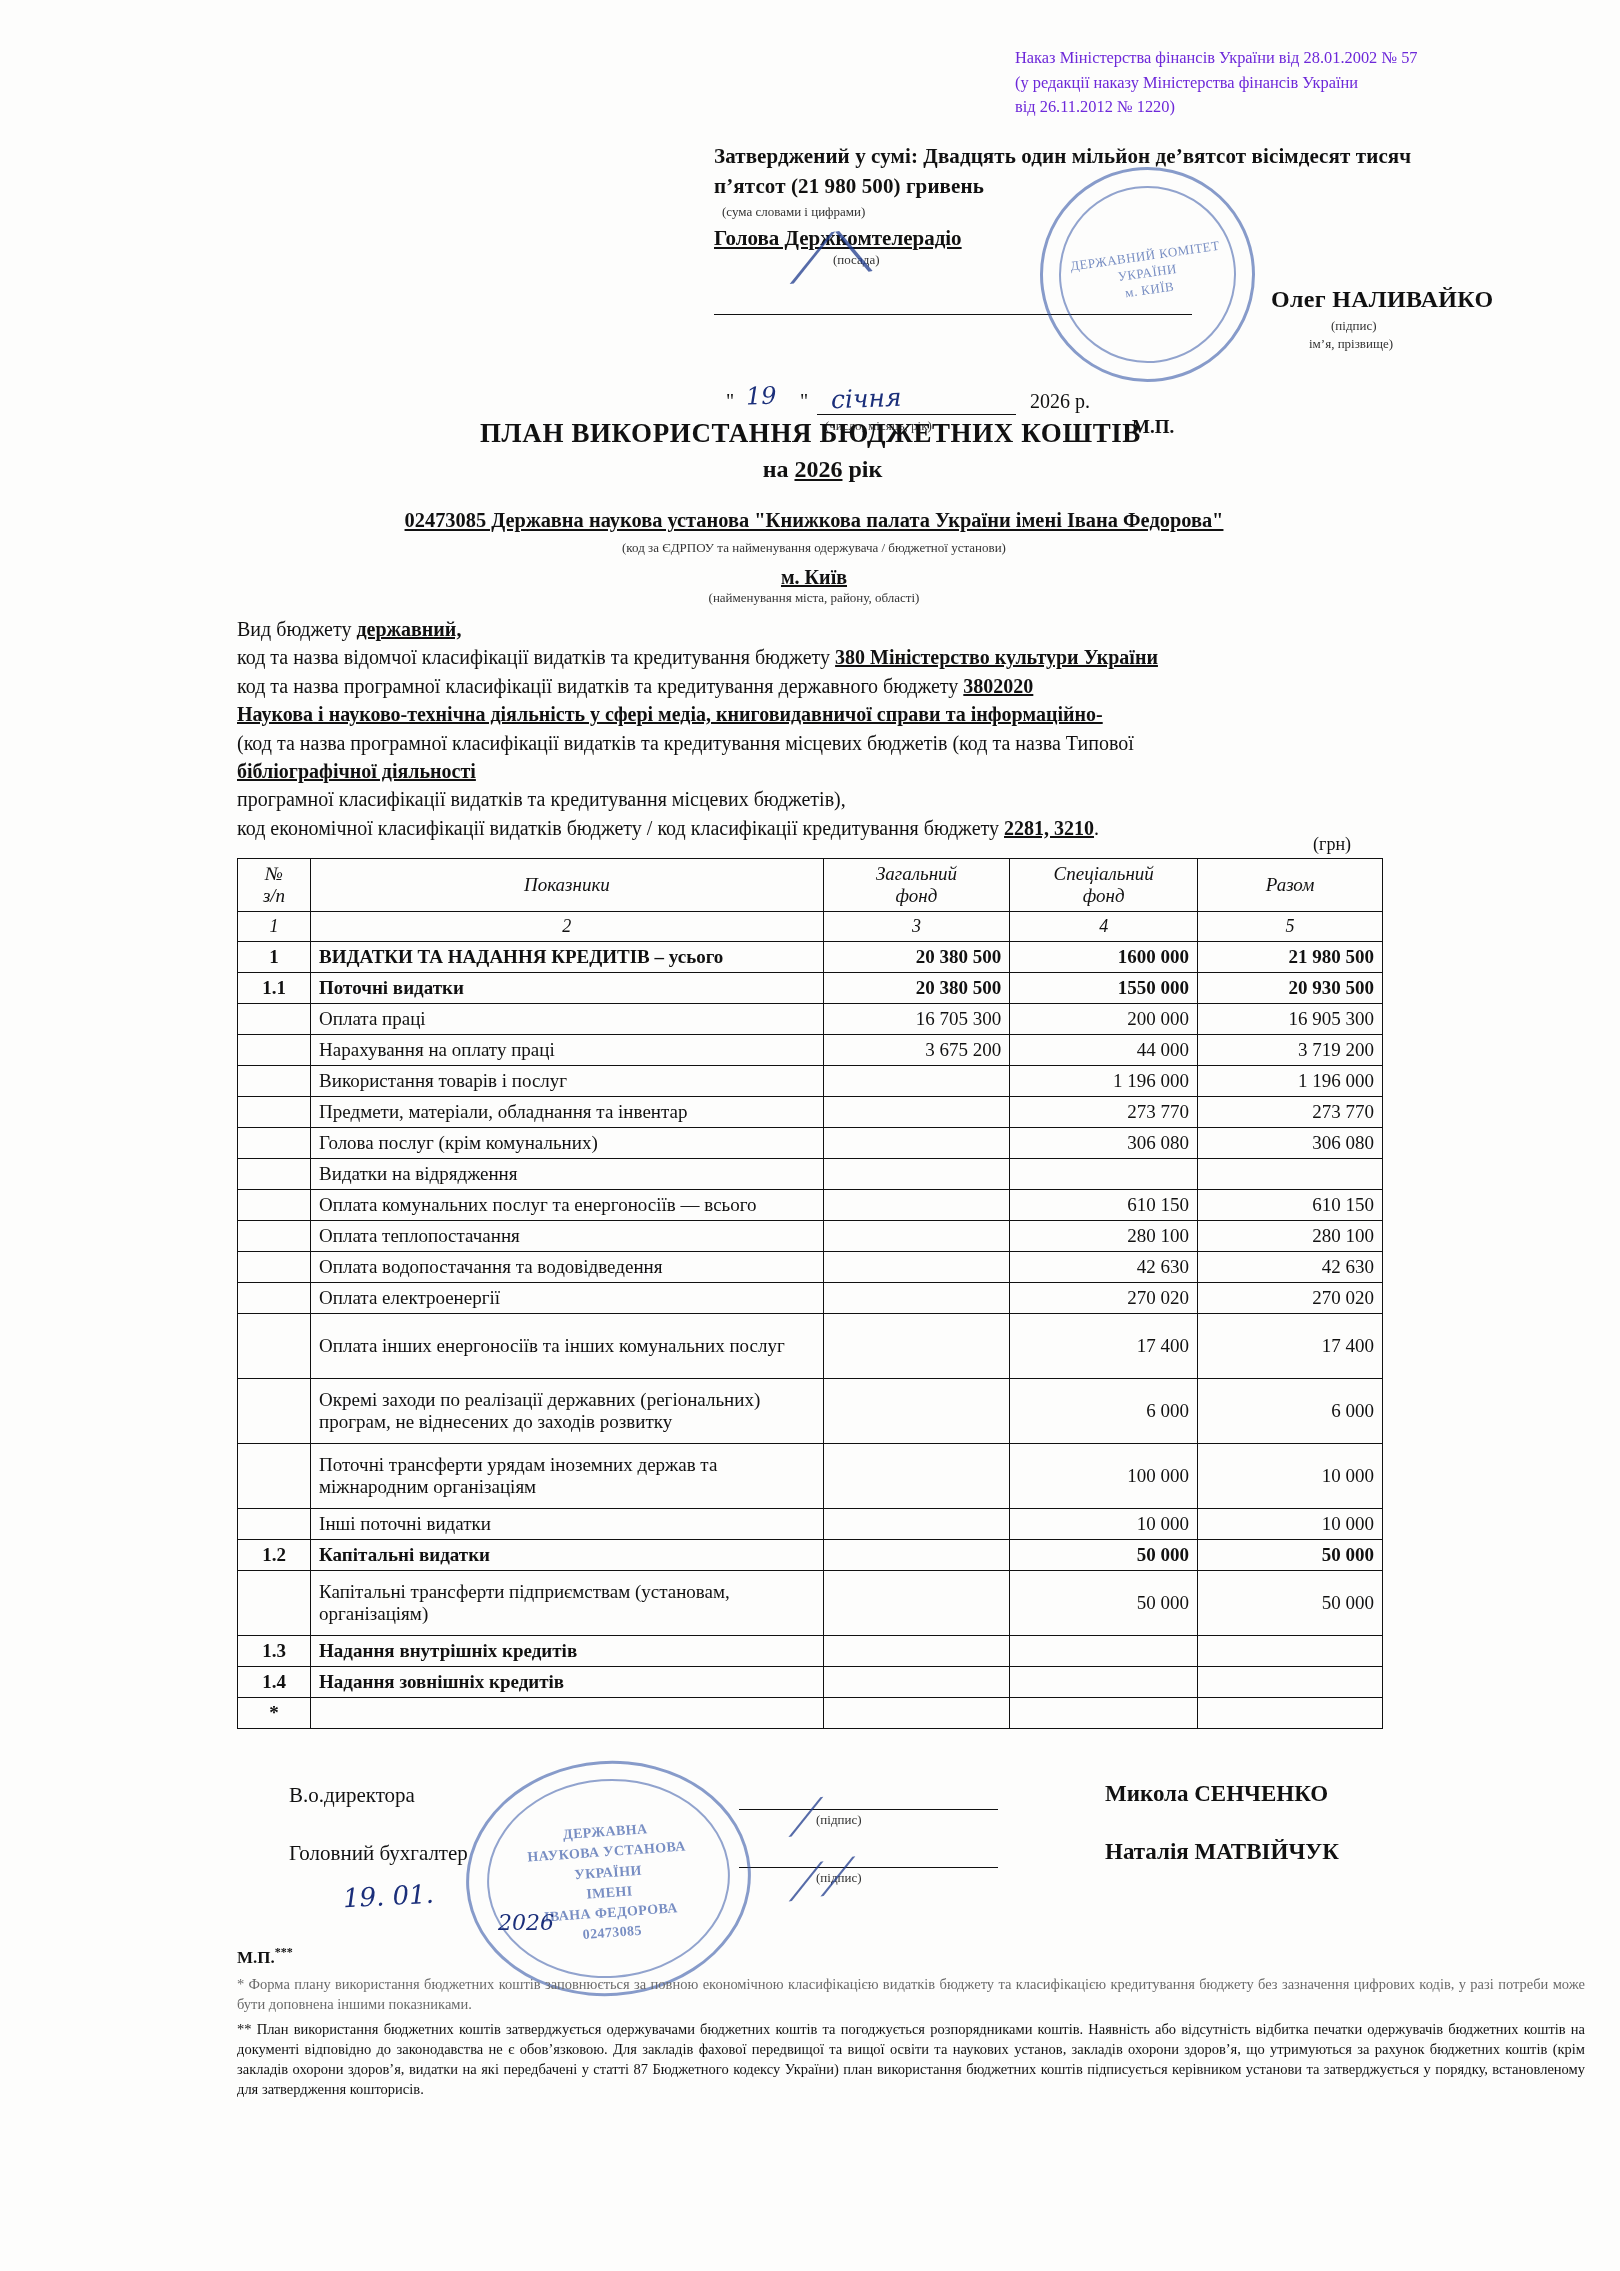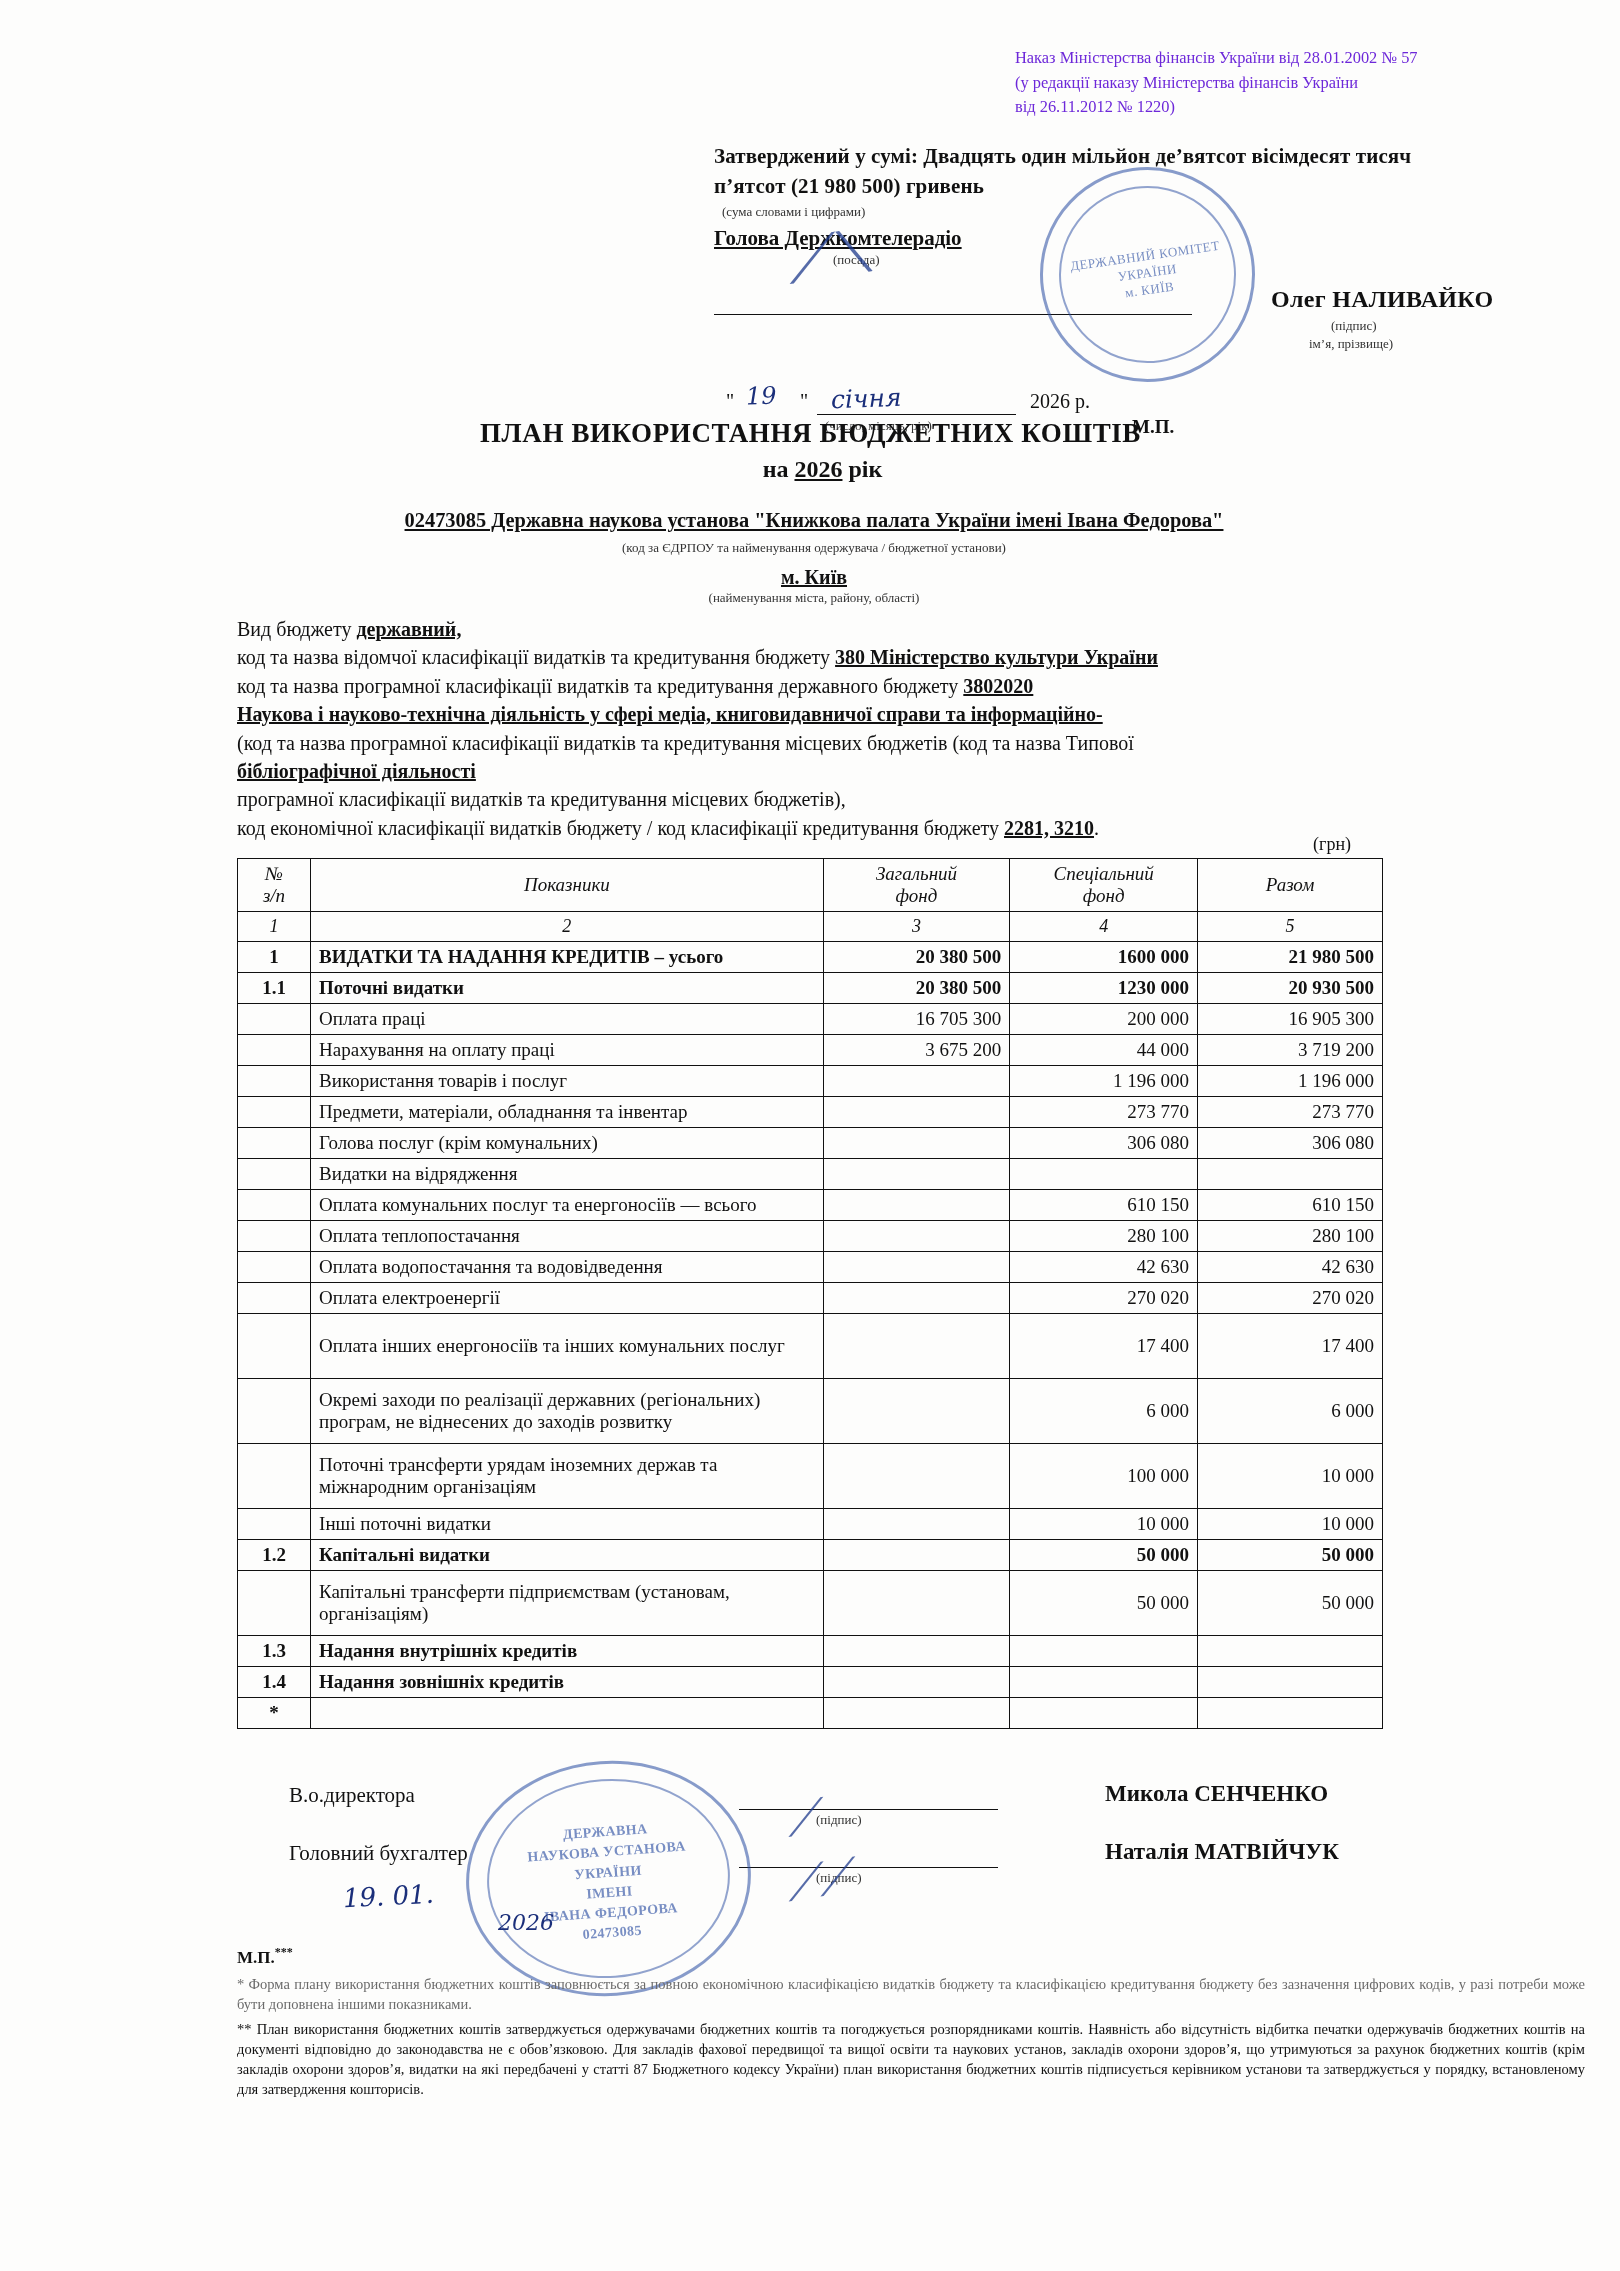--- a/index.html
+++ b/index.html
@@ -433,21 +433,21 @@
             <td class="c-num">1</td>
             <td class="c-ind ind-2">ВИДАТКИ ТА НАДАННЯ КРЕДИТІВ – усього</td>
             <td class="c-gen">20 380 500</td>
             <td class="c-spec">1600 000</td>
             <td class="c-tot">21 980 500</td>
           </tr>
           <tr class="bold">
             <td class="c-num">1.1</td>
             <td class="c-ind ind-1">Поточні видатки</td>
             <td class="c-gen">20 380 500</td>
-            <td class="c-spec">1230 000</td>
+            <td class="c-spec">1550 000</td>
             <td class="c-tot">20 930 500</td>
           </tr>
           <tr>
             <td class="c-num"></td>
             <td class="c-ind ind-1">Оплата праці</td>
             <td class="c-gen">16 705 300</td>
             <td class="c-spec">200 000</td>
             <td class="c-tot">16 905 300</td>
           </tr>
           <tr>

